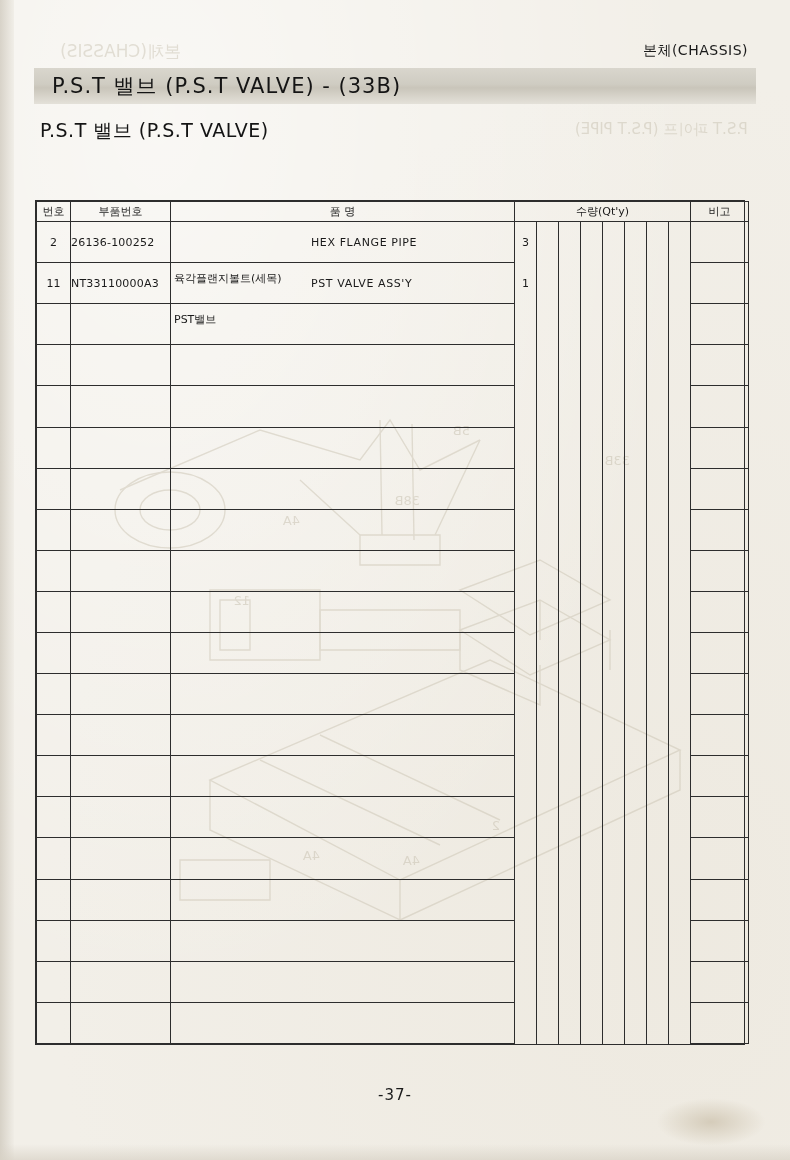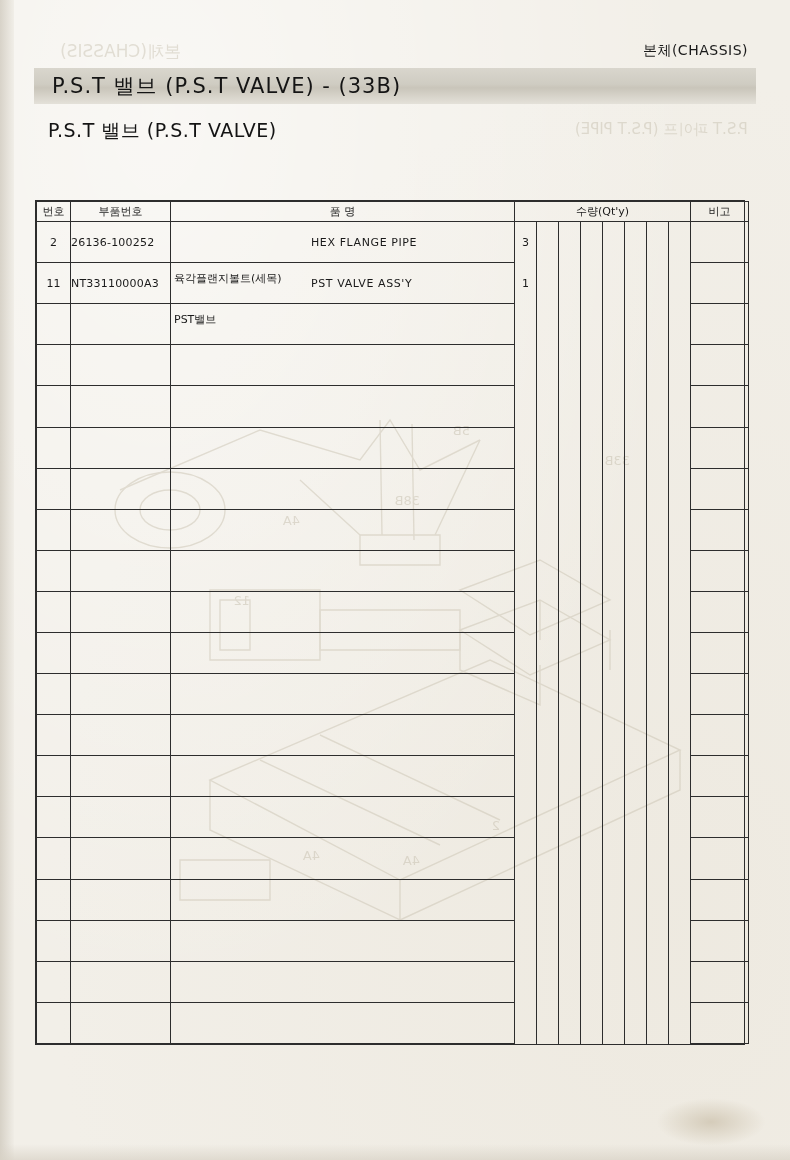--- a/index.html
+++ b/index.html
@@ -72,21 +72,21 @@
     left: 42px;
     top: 72px;
     font-size: 21px;
     letter-spacing: 1px;
     font-family: "DejaVu Sans", sans-serif;
     color: #141414;
     margin-left: 10px;
   }
   .subtitle {
     position: absolute;
-    left: 48px;
+    left: 40px;
     top: 118px;
     font-size: 19px;
     letter-spacing: 0.5px;
     color: #141414;
   }
 
   
   .ghost {
     position: absolute;
     color: #cfc9ba;
@@ -590,13 +590,14 @@
             <td class="qcol"></td>
             <td class="qcol"></td>
             <td class="qcol"></td>
             <td class="qcol"></td>
             <td class="solidside"></td>
           </tr>
         </tbody>
     </table>
   </div>
 
+  <div class="page-number">-37-</div>
 </div>
 
 </body></html>

